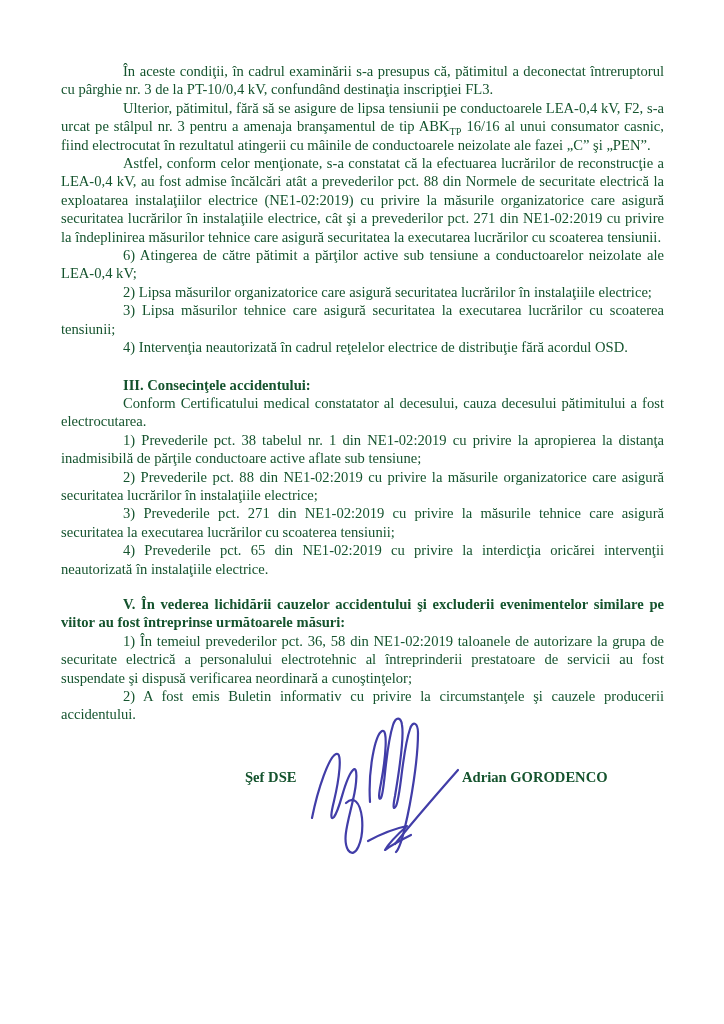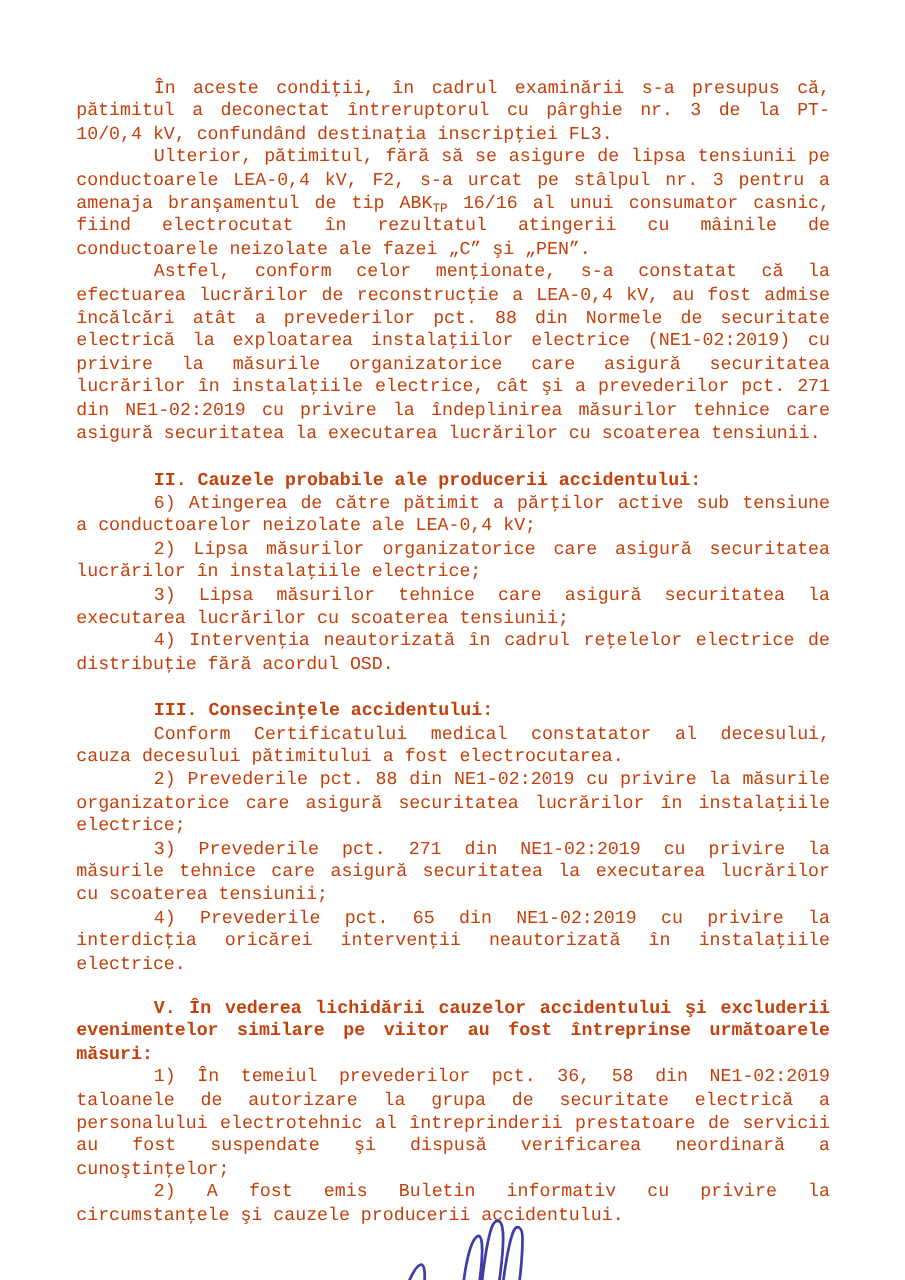--- a/index.html
+++ b/index.html
@@ -6,24 +6,24 @@
     margin: 0;
     padding: 0;
     background: #ffffff;
   }
   .page {
     position: relative;
     width: 724px;
     height: 1024px;
     background: #ffffff;
     overflow: hidden;
-    font-family: Liberation Mono, monospace;
+    font-family: Liberation Serif, serif;
     font-size: 14.6px;
     line-height: 18.4px;
-    color: #c2410c;
+    color: #14532d;
     box-sizing: border-box;
     padding: 62px 60px 0 61px;
   }
   .body-p {
     margin: 0;
     text-align: justify;
     text-indent: 62px;
   }
   .heading {
     margin: 0;
@@ -59,29 +59,29 @@
 <body>
 
 <div class="page">
 
   <p class="body-p">În aceste condiţii, în cadrul examinării s-a presupus că, pătimitul a deconectat întreruptorul cu pârghie nr. 3 de la PT-10/0,4 kV, confundând destinaţia inscripţiei FL3.</p>
 
   <p class="body-p"><span>Ulterior, pătimitul, fără să se asigure de lipsa tensiunii pe conductoarele LEA-0,4 kV, F2, s-a urcat pe stâlpul nr. 3 pentru a amenaja branşamentul de tip ABK</span><sub class="cable-sub">TP</sub><span> 16/16 al unui consumator casnic, fiind electrocutat în rezultatul atingerii cu mâinile de conductoarele neizolate ale fazei „C” şi „PEN”.</span></p>
 
   <p class="body-p">Astfel, conform celor menţionate, s-a constatat că la efectuarea lucrărilor de reconstrucţie a LEA-0,4 kV, au fost admise încălcări atât a prevederilor pct. 88 din Normele de securitate electrică la exploatarea instalaţiilor electrice (NE1-02:2019) cu privire la măsurile organizatorice care asigură securitatea lucrărilor în instalaţiile electrice, cât şi a prevederilor pct. 271 din NE1-02:2019 cu privire la îndeplinirea măsurilor tehnice care asigură securitatea la executarea lucrărilor cu scoaterea tensiunii.</p>
 
-  <p class="heading sec-gap">II.  Cauzele probabile ale producerii accidentului:</p>
   <p class="body-p">6) Atingerea de către pătimit a părţilor active sub tensiune a conductoarelor neizolate ale LEA-0,4 kV;</p>
   <p class="body-p">2) Lipsa măsurilor organizatorice care asigură securitatea lucrărilor în instalaţiile electrice;</p>
   <p class="body-p">3) Lipsa măsurilor tehnice care asigură securitatea la executarea lucrărilor cu scoaterea tensiunii;</p>
   <p class="body-p">4) Intervenţia neautorizată în cadrul reţelelor electrice de distribuţie fără acordul OSD.</p>
 
   <p class="heading sec-gap">III.  Consecinţele accidentului:</p>
   <p class="body-p">Conform Certificatului medical constatator al decesului, cauza decesului pătimitului a fost electrocutarea.</p>
 
+  <p class="body-p">1) Prevederile pct. 38 tabelul nr. 1 din NE1-02:2019 cu privire la apropierea la distanţa inadmisibilă de părţile conductoare active aflate sub tensiune;</p>
   <p class="body-p">2) Prevederile pct. 88 din NE1-02:2019 cu privire la măsurile organizatorice care asigură securitatea lucrărilor în instalaţiile electrice;</p>
   <p class="body-p">3) Prevederile pct. 271 din NE1-02:2019 cu privire la măsurile tehnice care asigură securitatea la executarea lucrărilor cu scoaterea tensiunii;</p>
   <p class="body-p">4) Prevederile pct. 65 din NE1-02:2019 cu privire la interdicţia oricărei intervenţii neautorizată în instalaţiile electrice.</p>
 
   <p class="heading sec-gap-lg">V. În vederea lichidării cauzelor accidentului şi excluderii evenimentelor similare pe viitor au fost întreprinse următoarele măsuri:</p>
   <p class="body-p">1) În temeiul prevederilor pct. 36, 58 din NE1-02:2019 taloanele de autorizare la grupa de securitate electrică a personalului electrotehnic al întreprinderii prestatoare de servicii au fost suspendate şi dispusă verificarea neordinară a cunoştinţelor;</p>
   <p class="body-p">2) A fost emis Buletin informativ cu privire la circumstanţele şi cauzele producerii accidentului.</p>
 
   <div class="signature-row">
     <span class="sig-label sig-role">Şef DSE</span>

